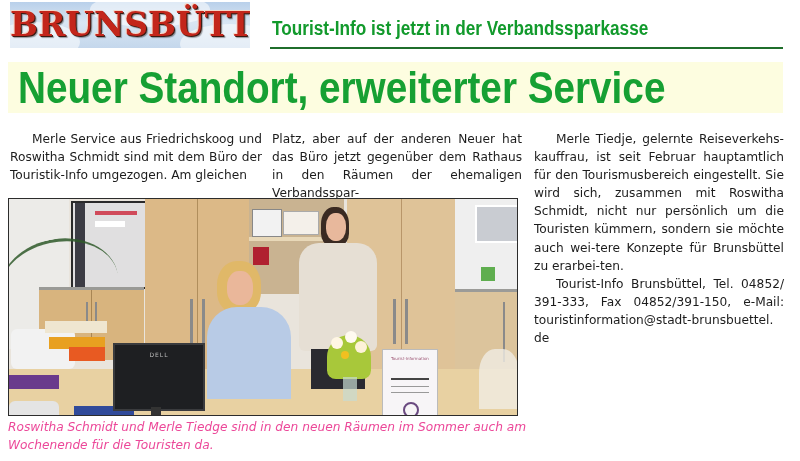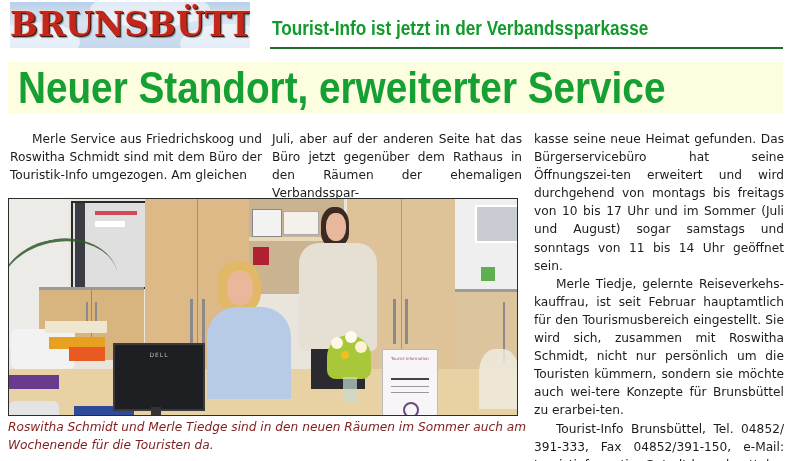--- a/index.html
+++ b/index.html
@@ -122,21 +122,21 @@
     .ph { position: absolute; }
     .caption {
       position: absolute;
       left: 8px;
       top: 418px;
       width: 520px;
       font-family: "DejaVu Sans", sans-serif;
       font-style: italic;
       font-size: 12.2px;
       line-height: 18px;
-      color: #7f1d1d;
+      color: #ec4899;
     }
   </style>
 </head>
 <body>
 
 <div class="logo">
   <div class="cloud" style="left:-20px;top:20px;width:90px;height:40px;"></div>
   <div class="cloud" style="left:80px;top:-10px;width:120px;height:35px;"></div>
   <div class="cloud" style="left:170px;top:22px;width:100px;height:40px;"></div>
   <div class="logo-text">BRUNSBÜTTEL</div>
@@ -146,25 +146,24 @@
 <div class="kicker-rule"></div>
 
 <div class="headline-band"></div>
 <h1 class="headline" style="margin:0;">Neuer Standort, erweiterter Service</h1>
 
 <div class="col col1">
   <p>Merle Service aus Friedrichskoog und Roswitha Schmidt sind mit dem Büro der Touristik-Info umgezogen. Am gleichen</p>
 </div>
 
 <div class="col col2">
-  <p class="noindent">Juli, aber auf der anderen Seite hat das Büro jetzt gegenüber dem Rathaus in den Räumen der ehemaligen Verbandsspar-</p>
+  <p class="noindent">Platz, aber auf der anderen Neuer hat das Büro jetzt gegenüber dem Rathaus in den Räumen der ehemaligen Verbandsspar-</p>
 </div>
 
 <div class="col col3">
-  <p class="noindent">kasse seine neue Heimat gefunden. Das Bürgerservicebüro hat seine Öffnungszei-ten erweitert und wird durchgehend von montags bis freitags von 10 bis 17 Uhr und im Sommer (Juli und August) sogar samstags und sonntags von 11 bis 14 Uhr geöffnet sein.</p>
   <p>Merle Tiedje, gelernte Reiseverkehs-kauffrau, ist seit Februar hauptamtlich für den Tourismusbereich eingestellt. Sie wird sich, zusammen mit Roswitha Schmidt, nicht nur persönlich um die Touristen kümmern, sondern sie möchte auch wei-tere Konzepte für Brunsbüttel zu erarbei-ten.</p>
   <p>Tourist-Info Brunsbüttel, Tel. 04852/ 391-333, Fax 04852/391-150, e-Mail: touristinformation@stadt-brunsbuettel. de</p>
 </div>
 
 <div class="photo" title="Two women in the tourist information office behind a desk with a monitor and flowers">
 
   <div class="ph" style="left:0;top:0;width:510px;height:218px;background:#e9e4dc;"></div>
 
   <div class="ph" style="left:0;top:0;width:60px;height:150px;background:#ecebe8;"></div>
 

